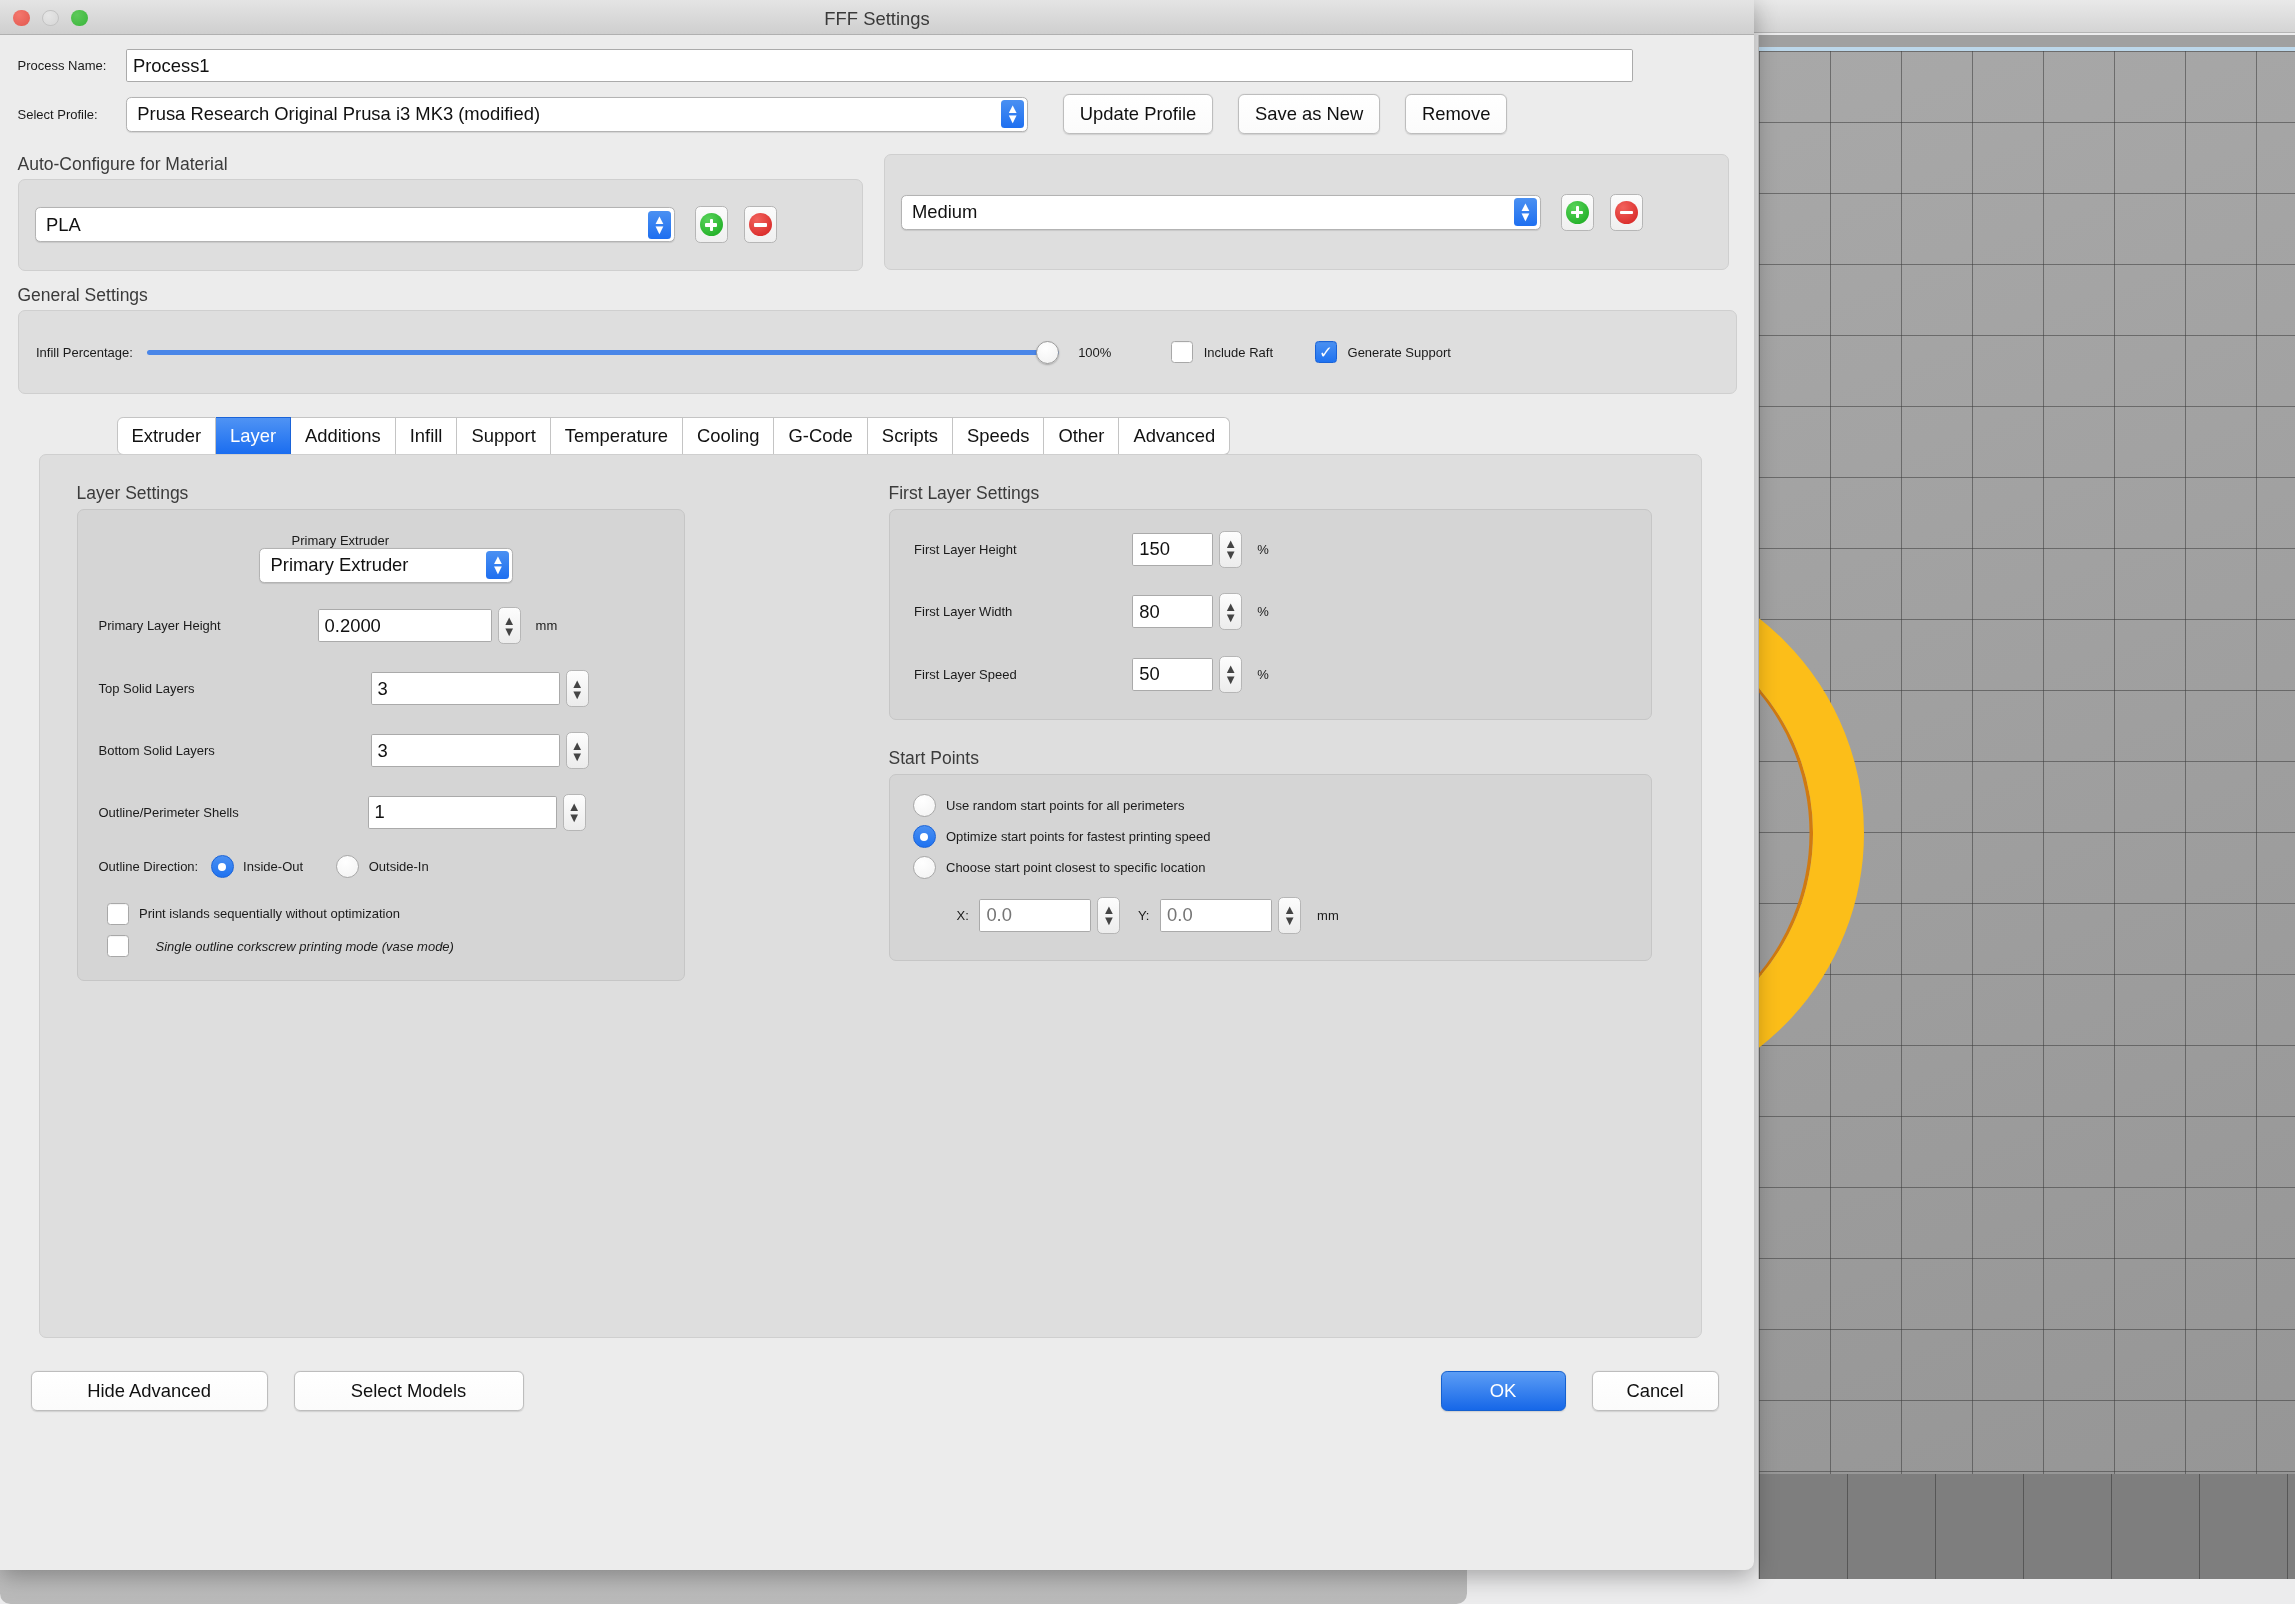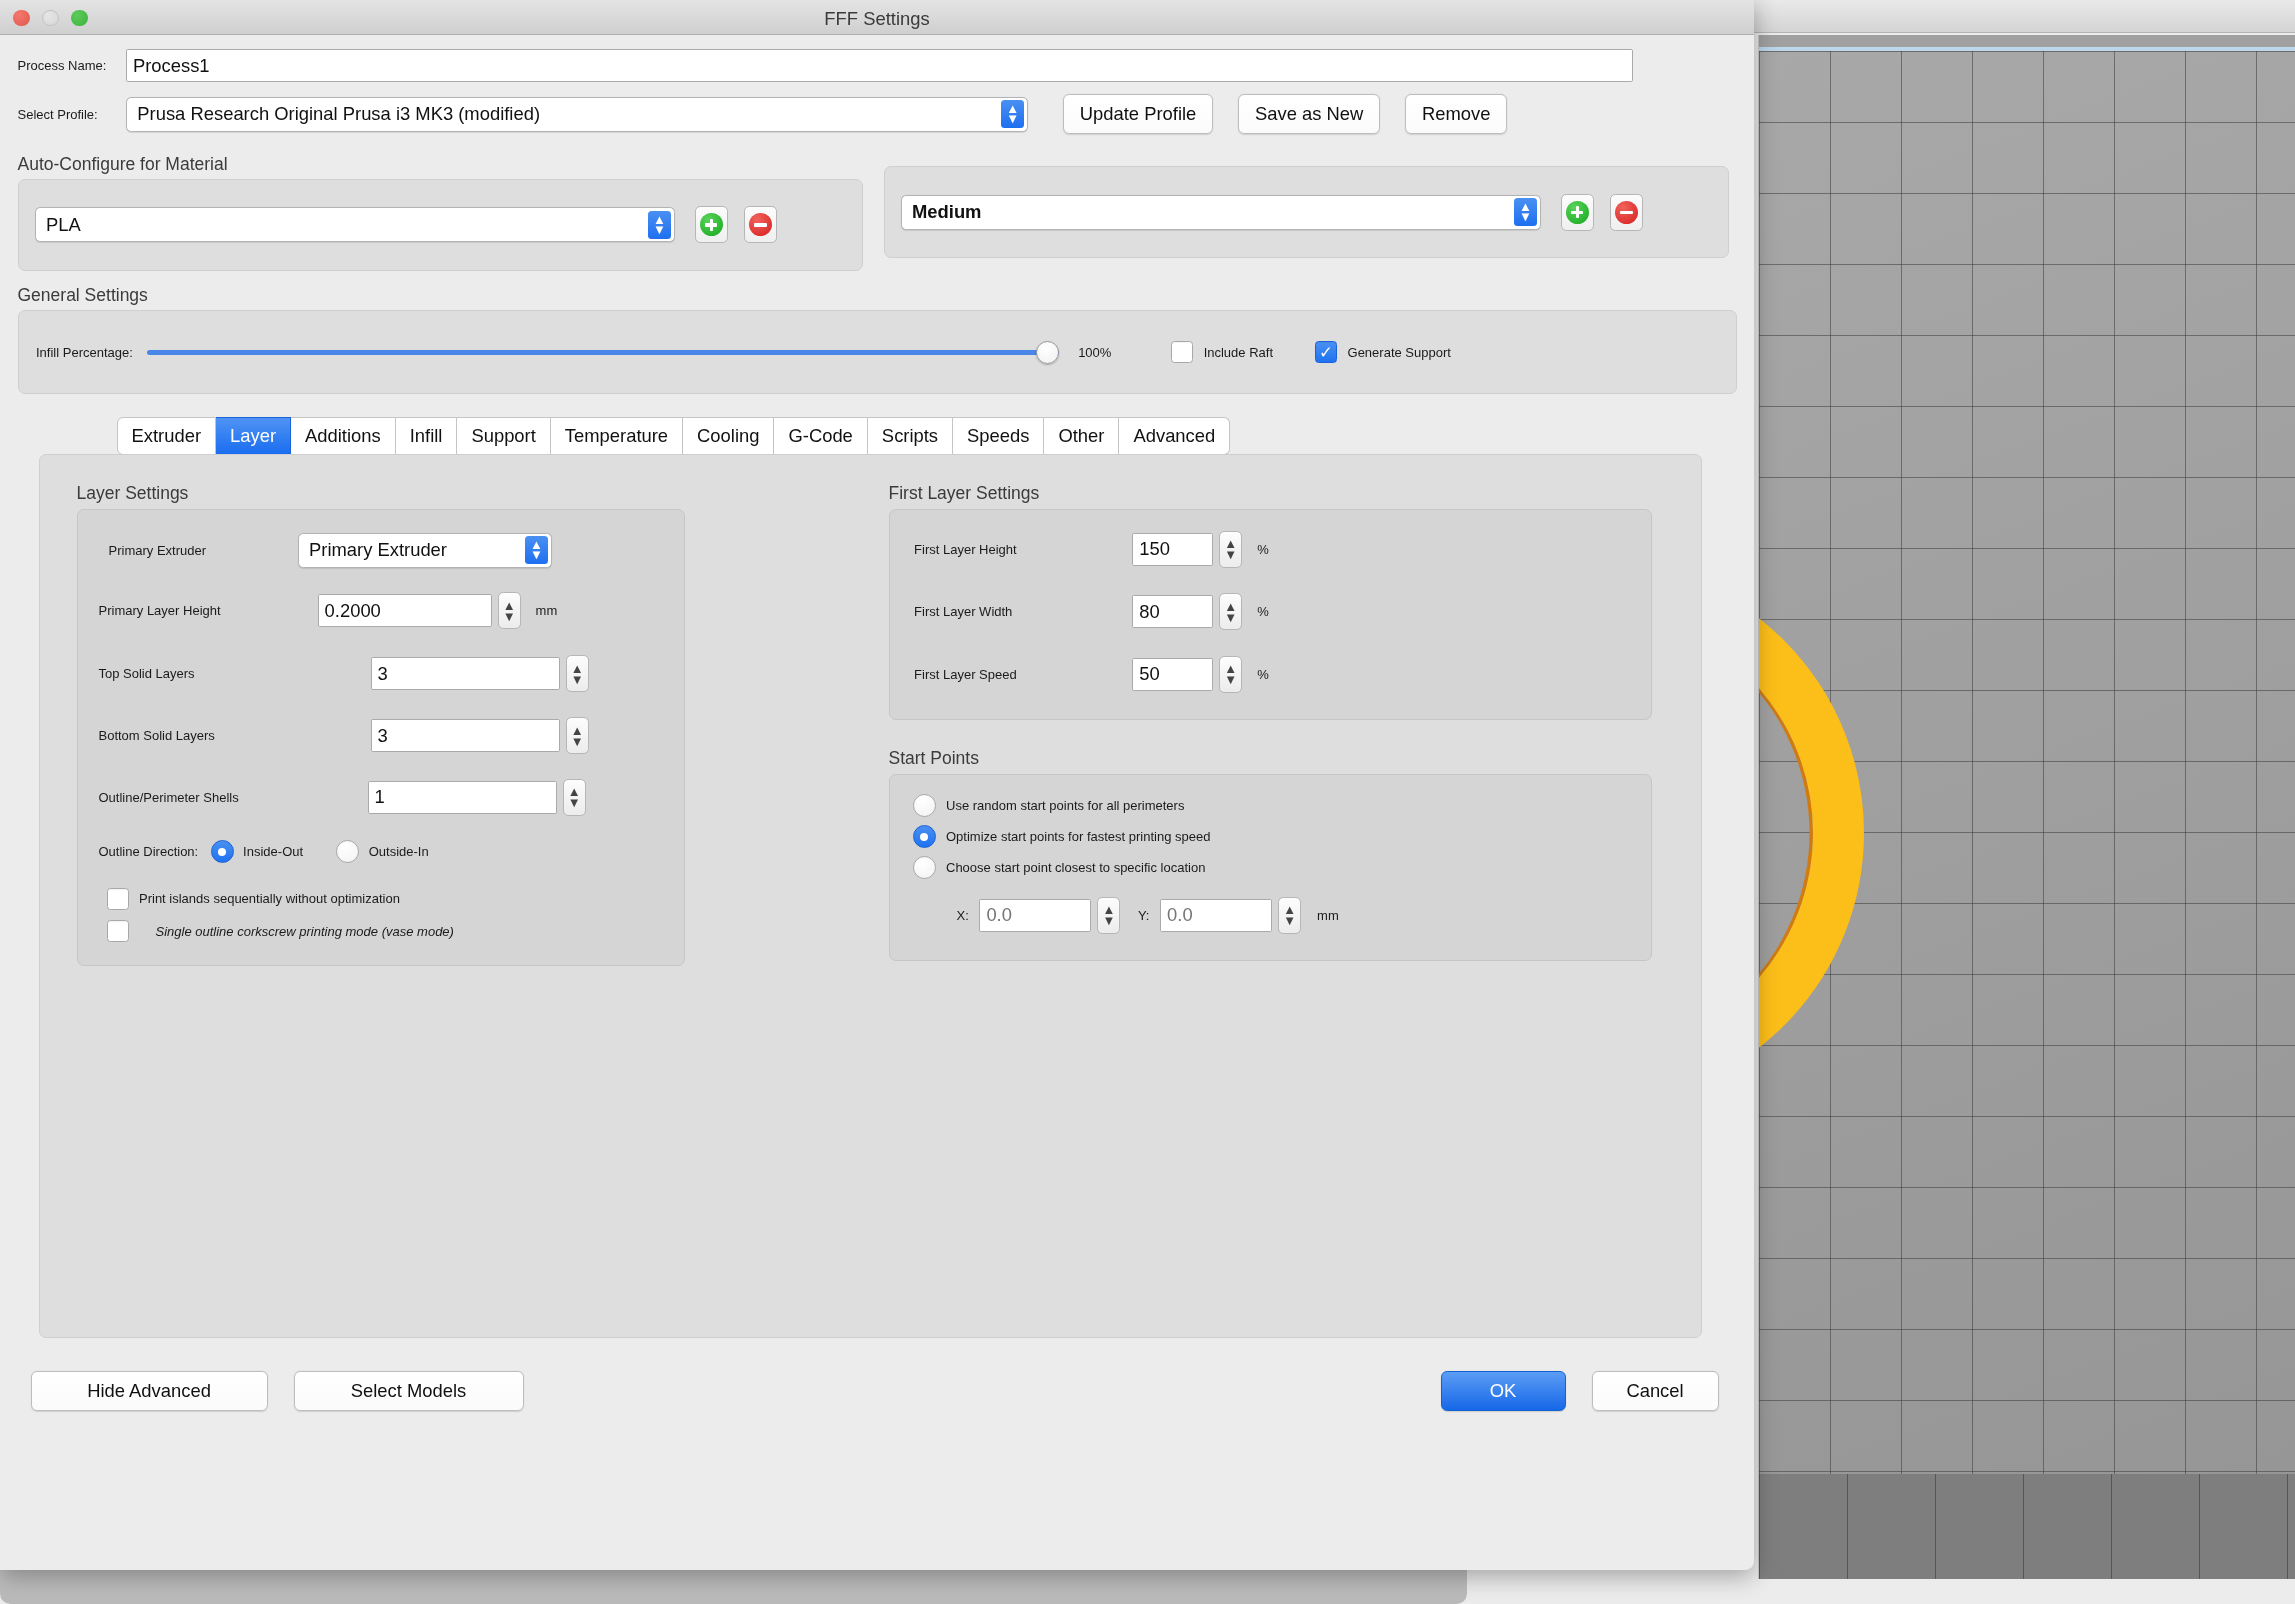--- a/index.html
+++ b/index.html
@@ -269,21 +269,21 @@
           <div class="iconbtn" style="margin-left:20px;">
             <span class="circ green"></span>
           </div>
           <div class="iconbtn" style="margin-left:16.7px;">
             <span class="circ red"></span>
           </div>
         </div>
       </div>
 
       <div style="width:845px;margin-left:21px;">
-        <div class="groupbox" style="height:92px;display:flex;align-items:center;padding:0 16px;font-weight:bold;">
+        <div class="groupbox" style="height:116px;display:flex;align-items:center;padding:0 16px;">
           <div class="combo" style="width:640px;">
             <span>Medium</span>
             <span class="arrows">
                 <span>▲</span>
                 <span>▼</span>
               </span>
           </div>
           <div class="iconbtn" style="margin-left:20px;">
             <span class="circ green"></span>
           </div>
@@ -328,21 +328,21 @@
         <div class="tab">Other</div>
         <div class="tab">Advanced</div>
       </div>
 
     <div id="tabpanel" style="margin-top:-0.9px;margin-left:21px;width:1663px;height:884px;">
 
       <div style="position:absolute;left:37px;top:28px;width:608px;">
         <div class="grouplabel">Layer Settings</div>
         <div class="groupbox" style="background:#d5d5d5;border-color:#c6c6c6;padding:23px 0 23px 0;">
 
-          <div class="row" style="margin-left:31px;">
+          <div class="row" style="margin-left:11px;flex-direction:column;">
             <div class="lbl" style="width:189px;">Primary Extruder</div>
             <div class="combo" style="width:254px;">
               <span>Primary Extruder</span>
               <span class="arrows">
                   <span>▲</span>
                   <span>▼</span>
                 </span>
             </div>
           </div>
 

